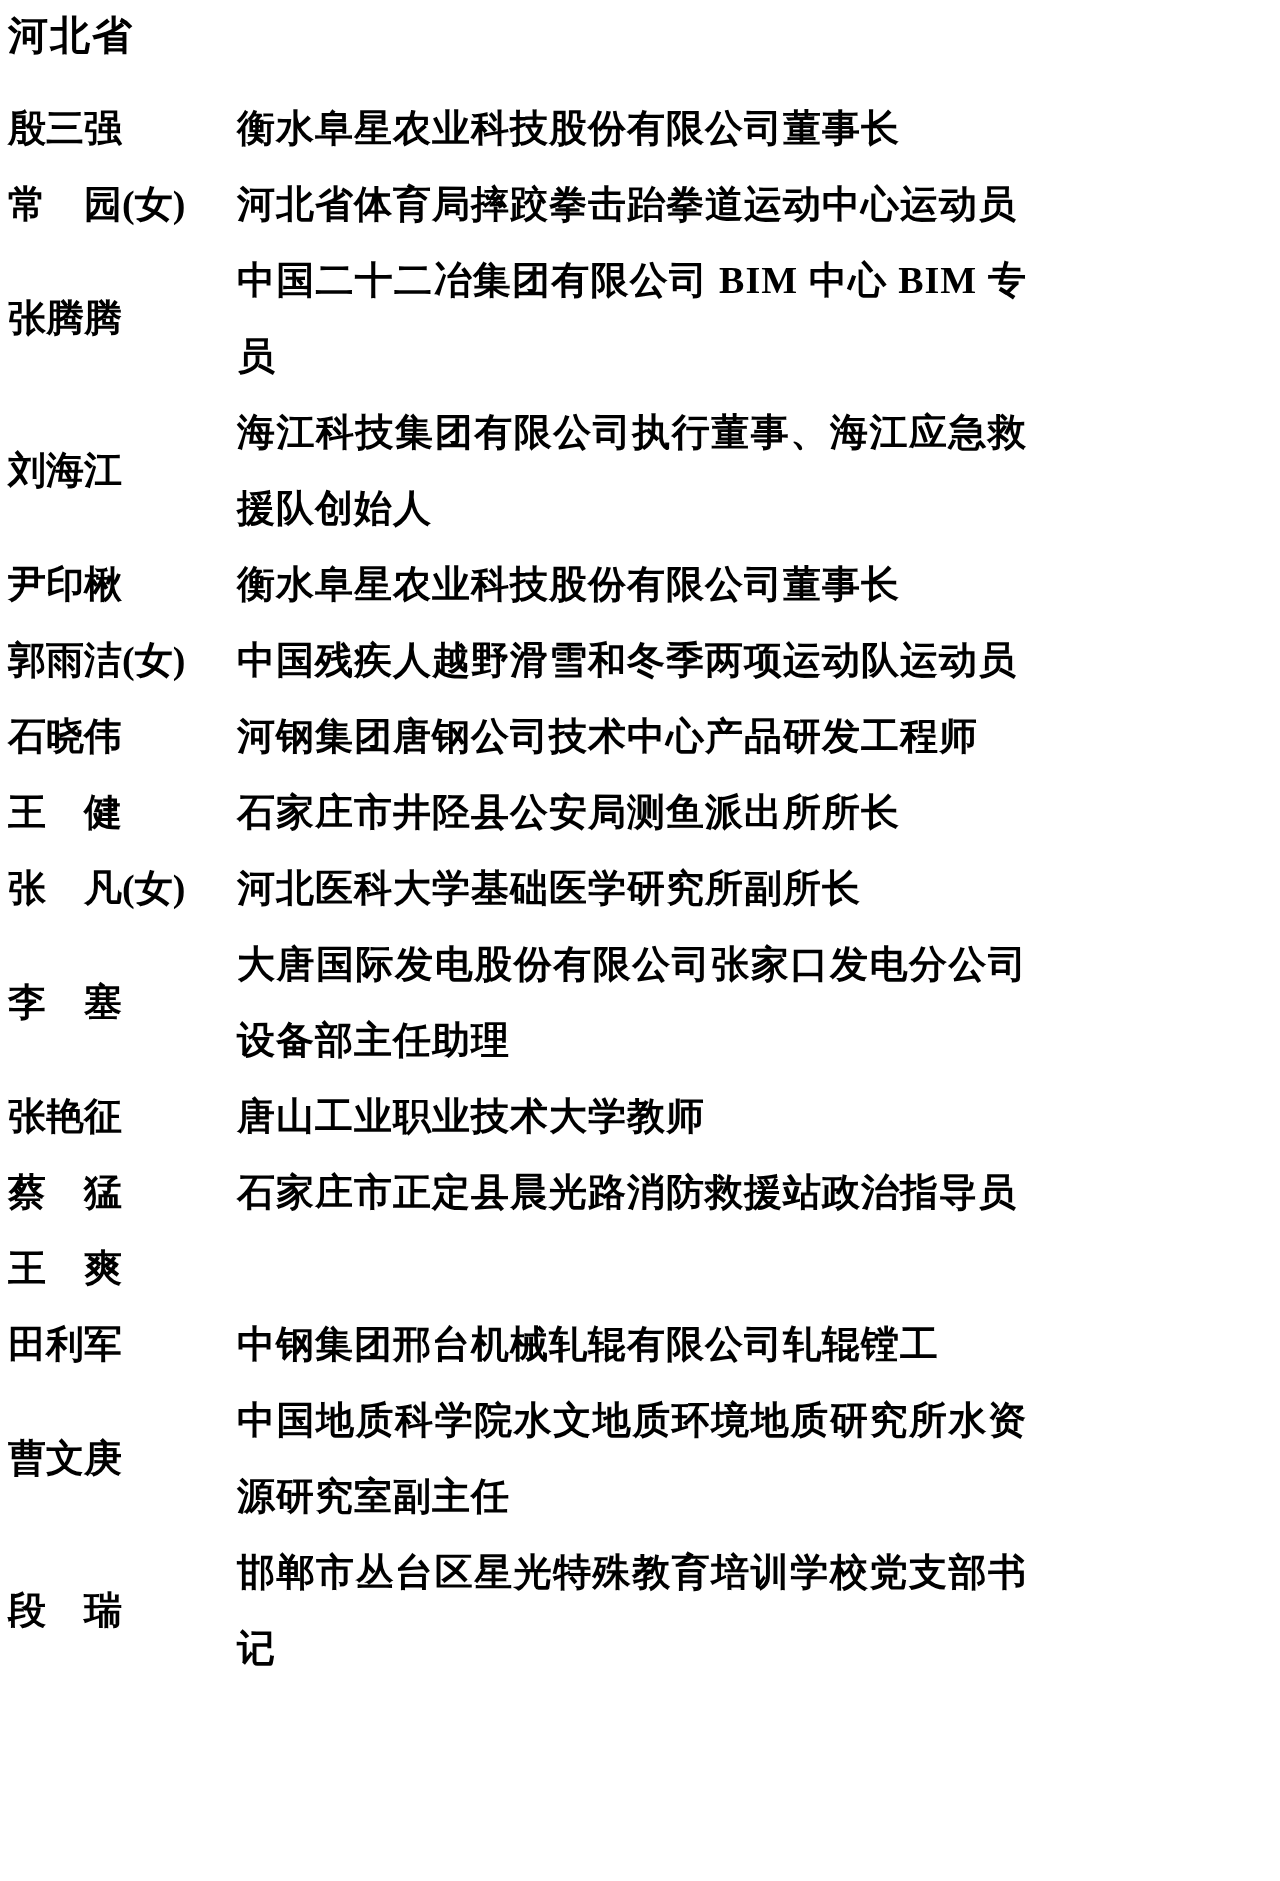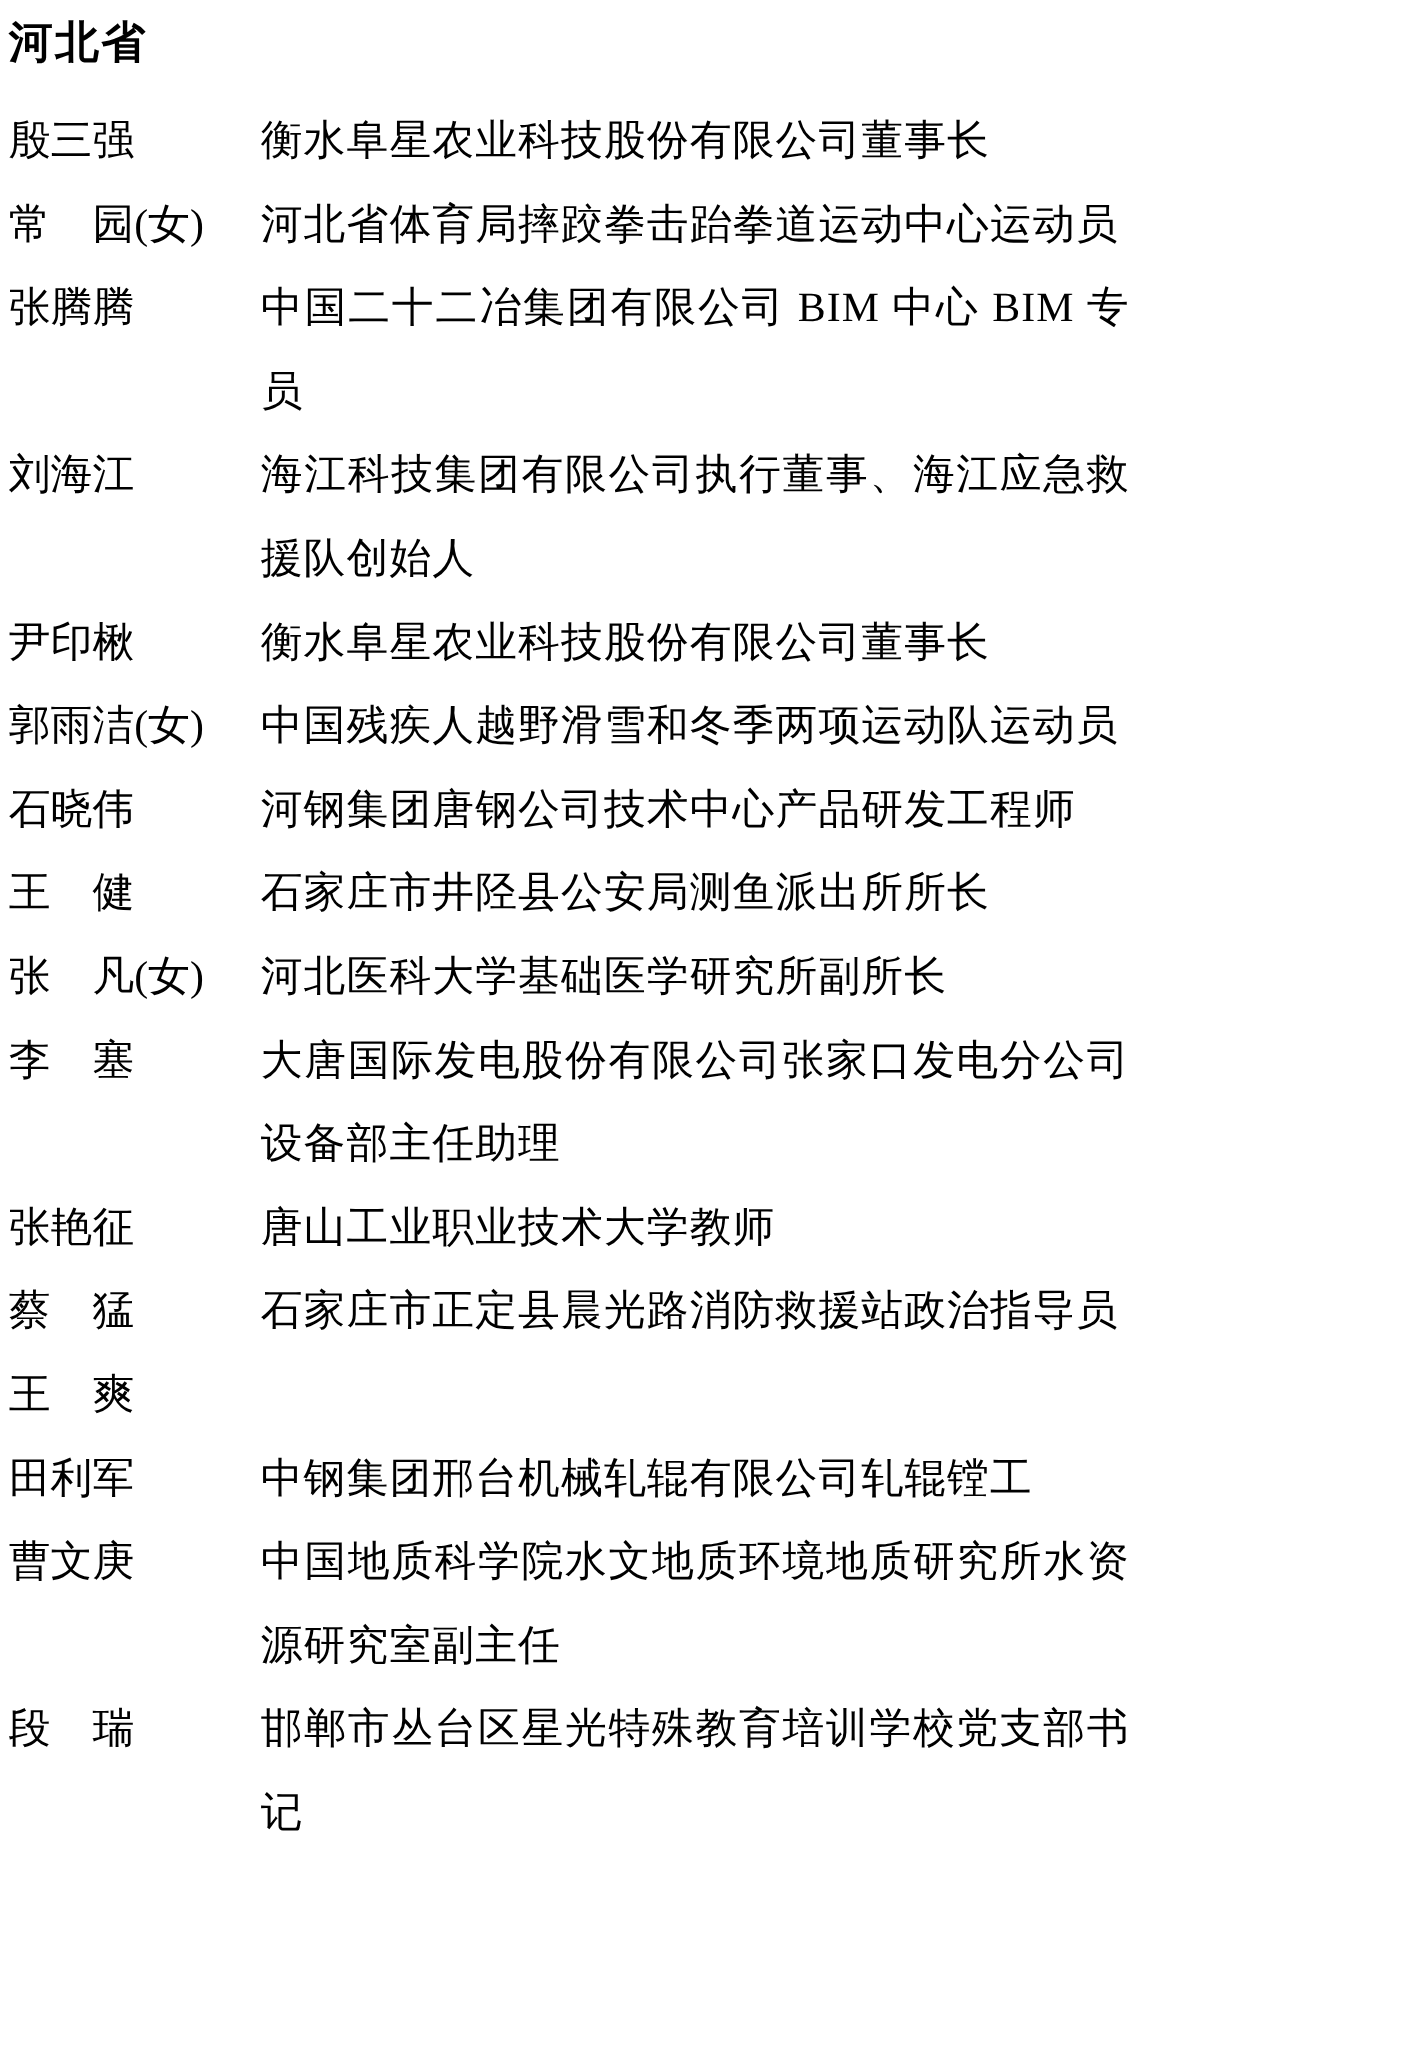--- a/index.html
+++ b/index.html
@@ -11,33 +11,34 @@
     width: 1280px;
     height: 1881px;
     color: #000000;
     font-family: "Liberation Serif", serif;
     overflow: hidden;
   }
   .page {
     padding: 14px 30px 0 8px;
   }
   .heading {
-    font-family: Liberation Sans, sans-serif;
+    font-family: Liberation Mono, monospace;
     font-weight: 700;
     font-size: 40px;
     line-height: 50px;
     letter-spacing: 2px;
     margin: 0 0 26px 0;
   }
   .rows {
     display: block;
   }
   .row {
     display: flex;
-    align-items: flex-start;
+    align-items: center;
+    font-weight: bold;
   }
   .name {
     flex: 0 0 229px;
     width: 229px;
     font-size: 38px;
     line-height: 76px;
     white-space: nowrap;
   }
   .title {
     width: 790px;

